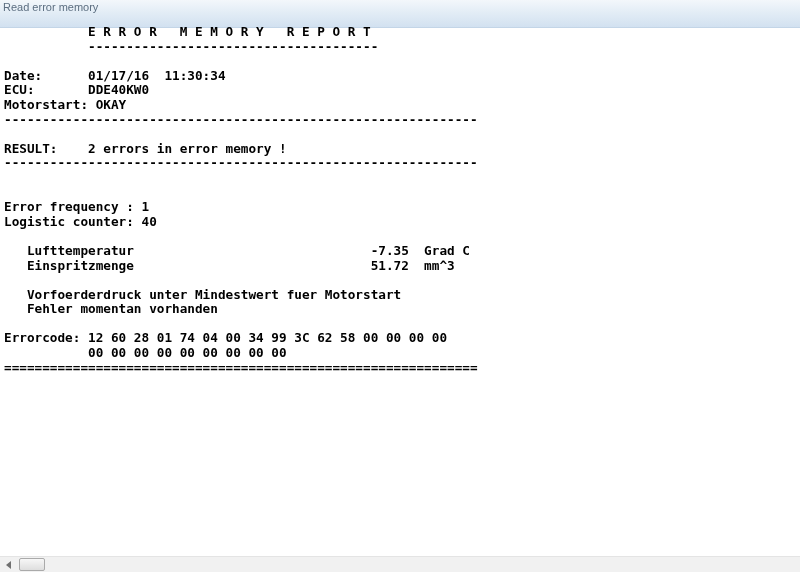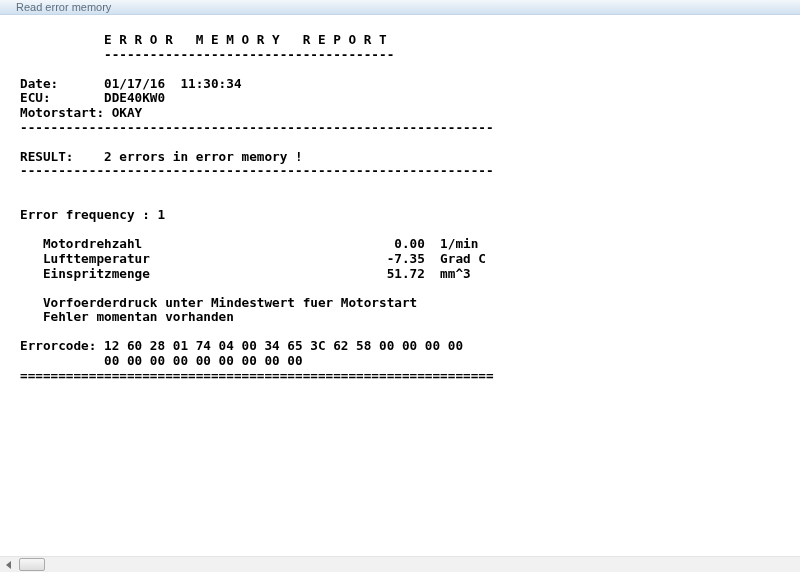--- a/index.html
+++ b/index.html
@@ -11,40 +11,39 @@
     overflow: hidden;
     font-family: "Liberation Sans", sans-serif;
   }
   .window {
     position: relative;
     width: 800px;
     height: 572px;
     background: #ffffff;
   }
   .titlebar {
-    height: 15px;
+    height: 28px;
     box-sizing: border-box;
     background: linear-gradient(180deg, #f3f7fb 0%, #e3edf6 45%, #d2e1f0 100%);
     border-bottom: 1px solid #c3d5e7;
     display: flex;
-    align-items: center;
-    padding-left: 16px;
+    align-items: flex-start;
+    padding-left: 3px;
   }
   .titlebar-text {
     font-size: 11px;
     line-height: 14px;
     color: #5c6e80;
   }
   .content {
     position: absolute;
-    top: 30px;
+    top: 22px;
     left: 0;
     right: 0;
     padding: 3px 0 0 4px;
-    margin-left: 16px;
   }
   .line {
     font-family: "DejaVu Sans Mono", "Liberation Mono", monospace;
     font-weight: bold;
     font-size: 12.7px;
     line-height: 14.6px;
     min-height: 14.6px;
     white-space: pre;
     color: #000000;
     letter-spacing: 0;
@@ -105,29 +104,29 @@
     <div class="line">Date:      01/17/16  11:30:34</div>
     <div class="line">ECU:       DDE40KW0</div>
     <div class="line">Motorstart: OKAY</div>
     <div class="line">--------------------------------------------------------------</div>
     <div class="line"></div>
     <div class="line">RESULT:    2 errors in error memory !</div>
     <div class="line">--------------------------------------------------------------</div>
     <div class="line"></div>
     <div class="line"></div>
     <div class="line">Error frequency : 1</div>
+    <div class="line">Logistic counter: 40</div>
     <div class="line"></div>
-    <div class="line">   Motordrehzahl                                 0.00  1/min</div>
     <div class="line">   Lufttemperatur                               -7.35  Grad C</div>
     <div class="line">   Einspritzmenge                               51.72  mm^3</div>
     <div class="line"></div>
     <div class="line">   Vorfoerderdruck unter Mindestwert fuer Motorstart</div>
     <div class="line">   Fehler momentan vorhanden</div>
     <div class="line"></div>
-    <div class="line">Errorcode: 12 60 28 01 74 04 00 34 65 3C 62 58 00 00 00 00</div>
+    <div class="line">Errorcode: 12 60 28 01 74 04 00 34 99 3C 62 58 00 00 00 00</div>
     <div class="line">           00 00 00 00 00 00 00 00 00</div>
     <div class="line">==============================================================</div>
   </div>
 
   <div class="hscrollbar">
     <div class="scroll-btn">
       <span class="arrow-left"></span>
     </div>
     <div class="scroll-thumb"></div>
   </div>

